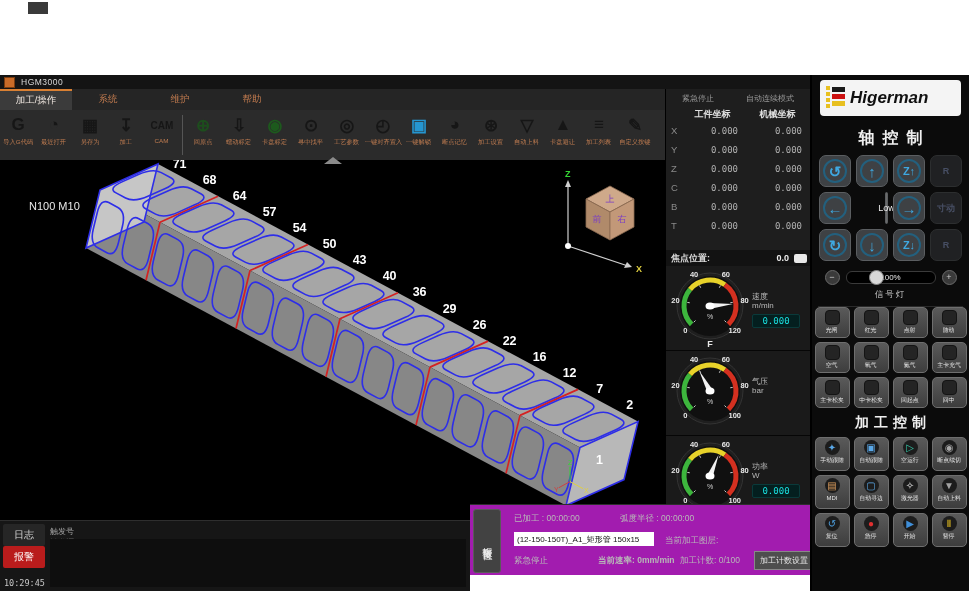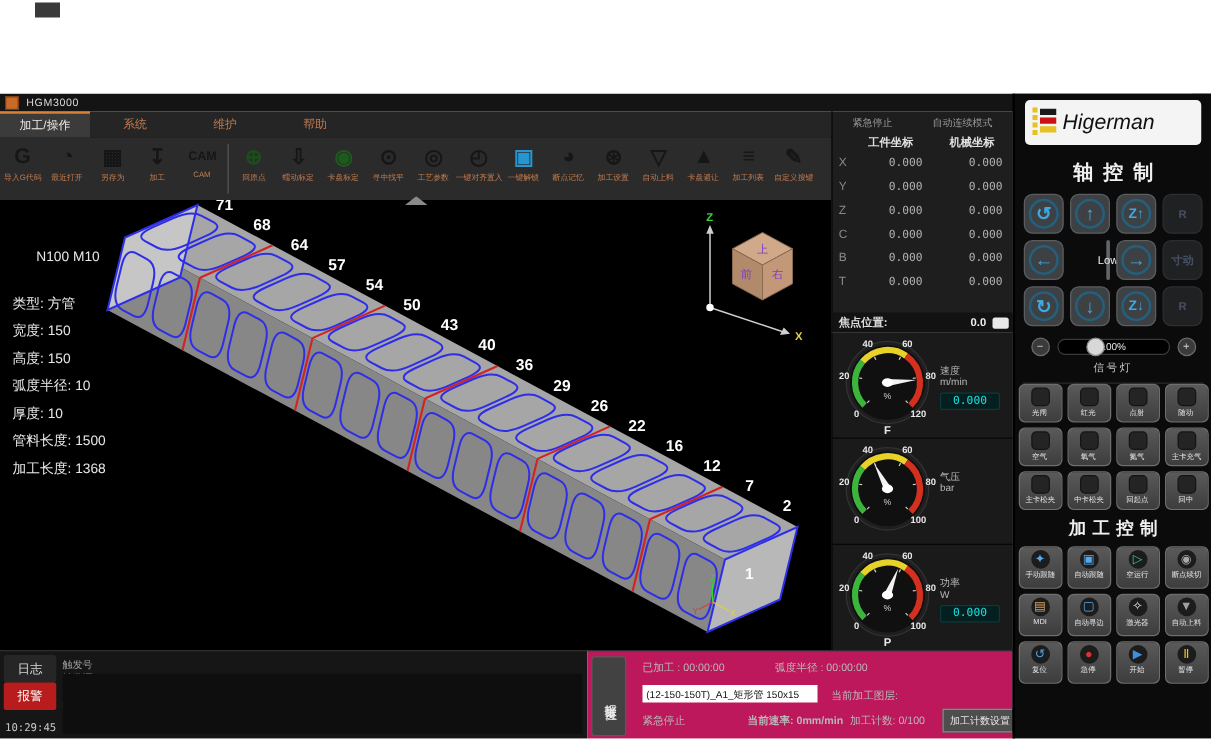--- a/index.html
+++ b/index.html
@@ -52,40 +52,40 @@
   #log{left:0;top:520px;width:470px;height:71px;background:#161616;border-top:1px solid #2e2e2e;box-sizing:border-box;}
   .logtab{position:absolute;left:3px;width:42px;height:22px;display:flex;align-items:center;justify-content:center;font-size:10px;border-radius:2px;}
   #tab-log{top:3px;background:#262626;color:#d8d8d8;}
   #tab-alarm{top:25px;background:#b91c1c;color:#fff;}
   #logtime{position:absolute;left:4px;bottom:3px;color:#c8c8c8;font-size:8.5px;font-family:"DejaVu Sans Mono",monospace;}
   #logheads{position:absolute;left:50px;top:5px;right:6px;display:flex;font-size:8px;color:#a0a0a0;flex-direction:column;}
   #logheads span{margin-right:10px;white-space:nowrap;}
   #logheads span:last-child{margin-left:auto;margin-right:0;}
   #logbody{position:absolute;left:50px;top:18px;right:4px;bottom:4px;background:#0e0e0e;}
   
-  #bmid{left:470px;top:520px;width:340px;height:71px;background:#be185d;border-top:1px solid #2e2e2e;box-sizing:border-box;}
+  #bmid{left:470px;top:504px;width:340px;height:71px;background:#a21caf;border-top:1px solid #2e2e2e;box-sizing:border-box;}
   #alarm-reset{position:absolute;left:3px;top:4px;width:26px;height:62px;background:#424242;border:1px solid #5a5a5a;border-radius:3px;
                color:#eee;font-size:10px;writing-mode:vertical-lr;text-orientation:upright;display:flex;align-items:center;justify-content:center;letter-spacing:1px;}
   .bmtext{position:absolute;font-size:8.5px;color:#b8b8b8;white-space:nowrap;}
   #filebox{position:absolute;left:44px;top:27px;width:140px;height:14px;background:#fff;color:#111;font-size:8px;
            display:flex;align-items:center;padding-left:3px;box-sizing:border-box;white-space:nowrap;overflow:hidden;}
   #countbtn{position:absolute;left:284px;top:46px;width:58px;height:17px;background:#4e4e4e;border:1px solid #888;
             color:#e8e8e8;font-size:8px;display:flex;align-items:center;justify-content:center;}
   
   #rightpanel{left:810px;top:75px;width:159px;height:516px;background:#0b0b0b;border-left:2px solid #000;box-sizing:border-box;}
   #logo{margin:5px 8px;height:36px;background:#f4f4f4;border-radius:4px;display:flex;align-items:center;padding:0 6px;}
   #logomark{position:relative;width:20px;height:26px;margin-right:4px;}
   #logomark .dots{position:absolute;left:0;top:1px;display:flex;flex-direction:column;gap:2px;}
   #logomark .dots i{width:4px;height:4px;background:#e8c020;display:block;}
   #logomark .bars{position:absolute;left:6px;top:2px;display:flex;flex-direction:column;gap:2px;}
   #logomark .bars i{width:13px;height:5px;display:block;}
   #logomark .bars i:nth-child(1){background:#1a1a1a;}
   #logomark .bars i:nth-child(2){background:#cc1111;}
   #logomark .bars i:nth-child(3){background:#e8c020;}
-  #brand{font-size:17px;font-weight:normal;font-style:italic;color:#101010;letter-spacing:0;}
+  #brand{font-size:17px;font-weight:bold;font-style:italic;color:#101010;letter-spacing:0;}
   .secheader{color:#f0f0f0;font-size:16px;text-align:center;letter-spacing:8px;padding:7px 0 6px 8px;font-weight:bold;}
   .secheader.small{font-size:14px;letter-spacing:5px;padding:6px 0 5px 5px;}
   #joggrid{display:grid;grid-template-columns:repeat(4,32px);grid-auto-rows:32px;gap:5px;justify-content:center;}
   .jogbtn{background:#3e4144;border:1px solid #5b5e61;border-radius:7px;display:flex;align-items:center;justify-content:center;position:relative;}
   .jogbtn .ring{position:absolute;inset:3px;border:2px solid #23607e;border-radius:50%;}
   .jogbtn .jg{position:relative;color:#3fa8e0;font-size:15px;font-weight:bold;line-height:1;}
   .jogbtn .jg.zsmall{font-size:11px;}
   .jogbtn.dim{opacity:.42;}
   .jogbtn.dim .jg{font-size:9px;color:#9ad;}
   .jogbtn.textbtn{background:#6a6a6a;border-radius:4px;margin-left:29px;}
@@ -273,27 +273,20 @@
         <text x="629.62" y="249.10500000000002" fill="#fff" font-size="12.5" font-weight="bold" text-anchor="middle">2</text>
         <text x="596" y="303.6" fill="#fff" font-size="12.5" font-weight="bold">1</text>
         <line x1="570" y1="321.6" x2="570" y2="306.6" stroke="#35d435" stroke-width="1"></line>
         <line x1="570" y1="321.6" x2="583" y2="328.6" stroke="#e0d040" stroke-width="1"></line>
         <line x1="570" y1="321.6" x2="559" y2="327.6" stroke="#d04040" stroke-width="1"></line>
         <text x="568" y="304.6" fill="#35d435" font-size="7">Z</text>
         <text x="584" y="332.6" fill="#e0d040" font-size="7">X</text>
         <text x="554" y="331.6" fill="#d04040" font-size="7">Y</text>
       </svg>
     <div class="abs" id="prog">N100 M10</div>
-    <div class="abs" id="infoblock">类型: 方管
-宽度: 150
-高度: 150
-弧度半径: 10
-厚度: 10
-管料长度: 1500
-加工长度: 1368</div>
     <svg class="abs" id="cubesvg" width="125" height="110" style="right:2px;top:6px;">
         <line x1="30" y1="80" x2="30" y2="18" stroke="#cfcfcf" stroke-width="1.2"></line>
         <polygon points="30,14 27,21 33,21" fill="#cfcfcf"></polygon>
         <line x1="30" y1="80" x2="90" y2="100" stroke="#cfcfcf" stroke-width="1.2"></line>
         <polygon points="94,101 86,102 89,96" fill="#cfcfcf"></polygon>
         <circle cx="30" cy="80" r="3" fill="#fff"></circle>
         <text x="27" y="11" fill="#35d435" font-size="9" font-weight="bold">Z</text>
         <text x="98" y="106" fill="#e0d040" font-size="9" font-weight="bold">X</text>
         <polygon points="72,20 96,33 72,46 48,33" fill="#cfa98a" style="stroke:#8a6a50;stroke-width:.8;"></polygon>
         <polygon points="48,33 72,46 72,74 48,61" fill="#b08a6a" style="stroke:#8a6a50;stroke-width:.8;"></polygon>

